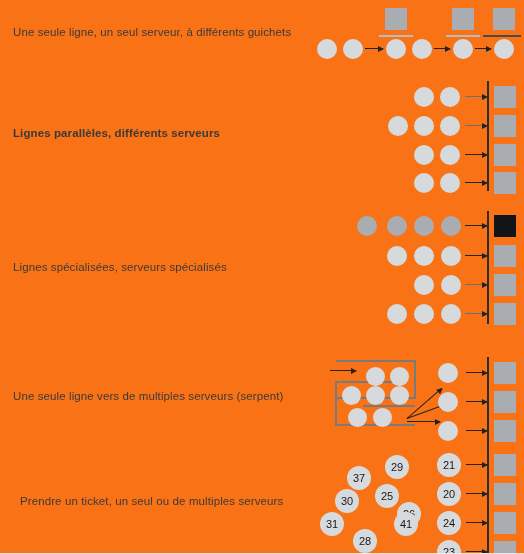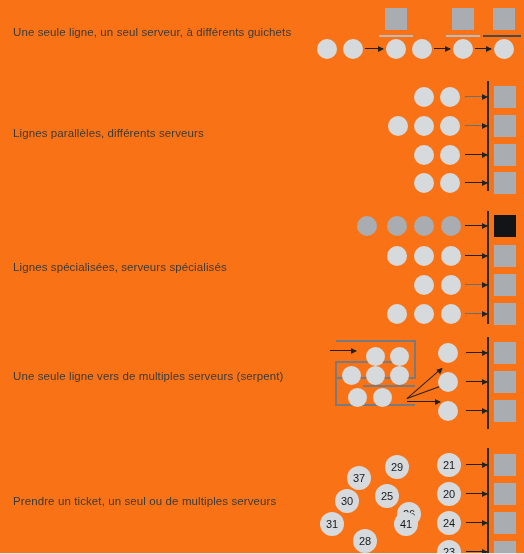--- a/index.html
+++ b/index.html
@@ -155,21 +155,21 @@
       <div class="person" style="left:412px;top:39px;width:20px;height:20px;"></div>
       <div class="person" style="left:453px;top:39px;width:20px;height:20px;"></div>
       <div class="person" style="left:494px;top:39px;width:20px;height:20px;"></div>
 
       <div class="arrow" style="left:365px;top:48px;width:18px;"></div>
       <div class="arrow" style="left:434px;top:48px;width:16px;"></div>
       <div class="arrow" style="left:475px;top:48px;width:16px;"></div>
     </div>
   </div>
 
-  <div class="row" style="top:78px;height:115px;">
+  <div class="row" style="top:78px;height:115px;font-weight:bold;">
     <div class="row-label" style="top:48px;">Lignes parallèles, différents serveurs</div>
     <div class="diagram" style="height:115px;">
 
       <div class="vline" style="left:487px;top:3px;width:1.6px;height:110px;"></div>
 
       <div class="person" style="left:414px;top:9px;width:20px;height:20px;"></div>
       <div class="person" style="left:440px;top:9px;width:20px;height:20px;"></div>
       <div class="arrow light" style="left:465px;top:18px;width:22px;"></div>
       <div class="server" style="left:494px;top:8px;width:22px;height:22px;"></div>
 
@@ -216,21 +216,21 @@
       <div class="server" style="left:494px;top:66px;width:22px;height:22px;"></div>
 
       <div class="person" style="left:387px;top:96px;width:20px;height:20px;"></div>
       <div class="person" style="left:414px;top:96px;width:20px;height:20px;"></div>
       <div class="person" style="left:441px;top:96px;width:20px;height:20px;"></div>
       <div class="arrow light" style="left:465px;top:105px;width:22px;"></div>
       <div class="server" style="left:494px;top:95px;width:22px;height:22px;"></div>
     </div>
   </div>
 
-  <div class="row" style="top:334px;height:100px;">
+  <div class="row" style="top:354px;height:100px;">
     <div class="row-label" style="top:35px;">Une seule ligne vers de multiples serveurs (serpent)</div>
     <div class="diagram" style="height:100px;">
 
       <div class="arrow" style="left:330px;top:16px;width:26px;"></div>
 
       <div class="snake-line snake-h" style="left:336px;top:6px;width:80px;"></div>
       <div class="snake-line snake-v" style="left:414px;top:6px;height:38px;"></div>
       <div class="snake-line snake-h" style="left:336px;top:43px;width:80px;"></div>
       <div class="snake-line snake-v" style="left:335px;top:27px;height:45px;"></div>
       <div class="snake-line snake-h" style="left:335px;top:27px;width:58px;"></div>
@@ -259,21 +259,21 @@
       <div class="arrow" style="left:466px;top:47px;width:21px;"></div>
       <div class="arrow" style="left:466px;top:76px;width:21px;"></div>
 
       <div class="server" style="left:494px;top:8px;width:22px;height:22px;"></div>
       <div class="server" style="left:494px;top:37px;width:22px;height:22px;"></div>
       <div class="server" style="left:494px;top:66px;width:22px;height:22px;"></div>
     </div>
   </div>
 
   <div class="row" style="top:446px;height:108px;">
-    <div class="row-label" style="top:48px;">Prendre un ticket, un seul ou de multiples serveurs</div>
+    <div class="row-label" style="top:48px;margin-left:7px;">Prendre un ticket, un seul ou de multiples serveurs</div>
     <div class="diagram" style="height:108px;">
 
       <div class="ticket" style="left:385px;top:9px;">29</div>
       <div class="ticket" style="left:347px;top:20px;">37</div>
       <div class="ticket" style="left:375px;top:38px;">25</div>
       <div class="ticket" style="left:335px;top:43px;">30</div>
       <div class="ticket" style="left:358px;top:56px;margin-left:39px;">26</div>
       <div class="ticket" style="left:320px;top:66px;">31</div>
       <div class="ticket" style="left:394px;top:66px;">41</div>
       <div class="ticket" style="left:353px;top:83px;">28</div>

